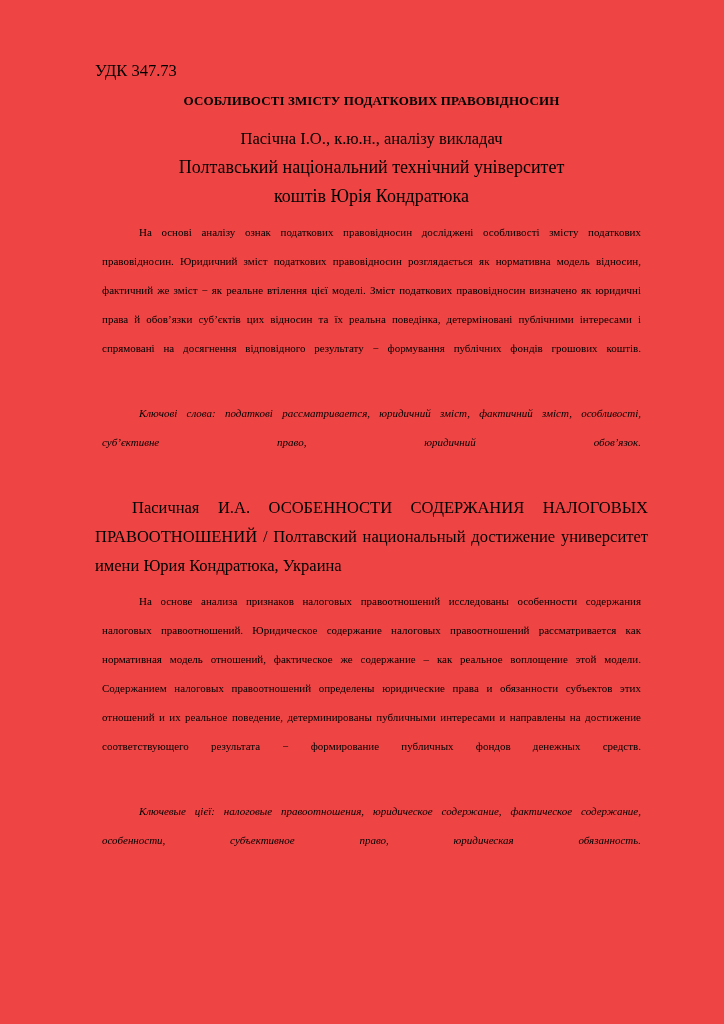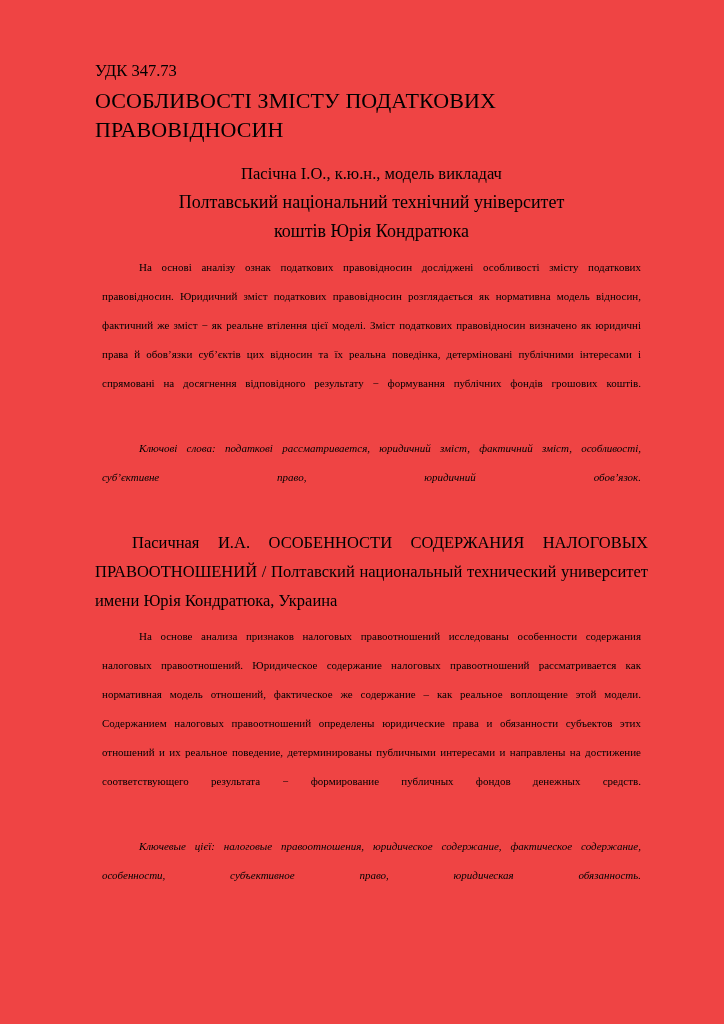--- a/index.html
+++ b/index.html
@@ -32,23 +32,24 @@
 
   
   .udk {
     font-size: 16.5px;
     line-height: 29px;
     text-align: left;
     white-space: pre;
   }
 
   .doc-title {
-    font-size: 22px;
+    font-size: 13px;
     line-height: 29px;
-    font-weight: normal;
+    font-weight: bold;
+    text-align: center;
     letter-spacing: 0.1px;
     margin-top: 1px;
   }
 
   .author-line {
     font-size: 16.5px;
     line-height: 29px;
     text-align: center;
   }
 
@@ -93,30 +94,30 @@
 </head>
 <body style="background-color: rgb(255, 255, 255); color: rgb(0, 0, 0);">
 
 <div class="page">
   <div class="content">
 
     <div class="udk">УДК 347.73</div>
 
     <h1 class="doc-title">ОСОБЛИВОСТІ ЗМІСТУ ПОДАТКОВИХ ПРАВОВІДНОСИН</h1>
 
-    <div class="author-line">Пасічна І.О., к.ю.н., модель викладач</div>
+    <div class="author-line">Пасічна І.О., к.ю.н., аналізу викладач</div>
 
     <div class="affiliation-line">Полтавський національний технічний університет</div>
 
     <div class="affiliation-line">коштів Юрія Кондратюка</div>
 
     <p class="para last-flush">На основі аналізу ознак податкових правовідносин досліджені особливості змісту податкових правовідносин. Юридичний зміст податкових правовідносин розглядається як нормативна модель відносин, фактичний же зміст − як реальне втілення цієї моделі. Зміст податкових правовідносин визначено як юридичні права й обов’язки суб’єктів цих відносин та їх реальна поведінка, детерміновані публічними інтересами і спрямовані на досягнення відповідного результату − формування публічних фондів грошових коштів.</p>
 
     <p class="para para-italic last-flush"><span class="kw-label">Ключові слова:</span><span> податкові рассматривается, юридичний зміст, фактичний зміст, особливості, суб’єктивне право, юридичний обов’язок.</span></p>
 
-    <p class="para-heading last-flush">Пасичная И.А. ОСОБЕННОСТИ СОДЕРЖАНИЯ НАЛОГОВЫХ ПРАВООТНОШЕНИЙ / Полтавский национальный технический университет имени Юрія Кондратюка, Украина</p>
+    <p class="para-heading last-flush">Пасичная И.А. ОСОБЕННОСТИ СОДЕРЖАНИЯ НАЛОГОВЫХ ПРАВООТНОШЕНИЙ / Полтавский национальный достижение университет имени Юрия Кондратюка, Украина</p>
 
     <p class="para last-flush">На основе анализа признаков налоговых правоотношений исследованы особенности содержания налоговых правоотношений. Юридическое содержание налоговых правоотношений рассматривается как нормативная модель отношений, фактическое же содержание – как реальное воплощение этой модели. Содержанием налоговых правоотношений определены юридические права и обязанности субъектов этих отношений и их реальное поведение, детерминированы публичными интересами и направлены на достижение соответствующего результата − формирование публичных фондов денежных средств.</p>
 
     <p class="para para-italic last-flush"><span class="kw-label">Ключевые цієї:</span><span> налоговые правоотношения, юридическое содержание, фактическое содержание, особенности, субъективное право, юридическая обязанность.</span></p>
 
   </div>
 </div>
 
 </body></html>

